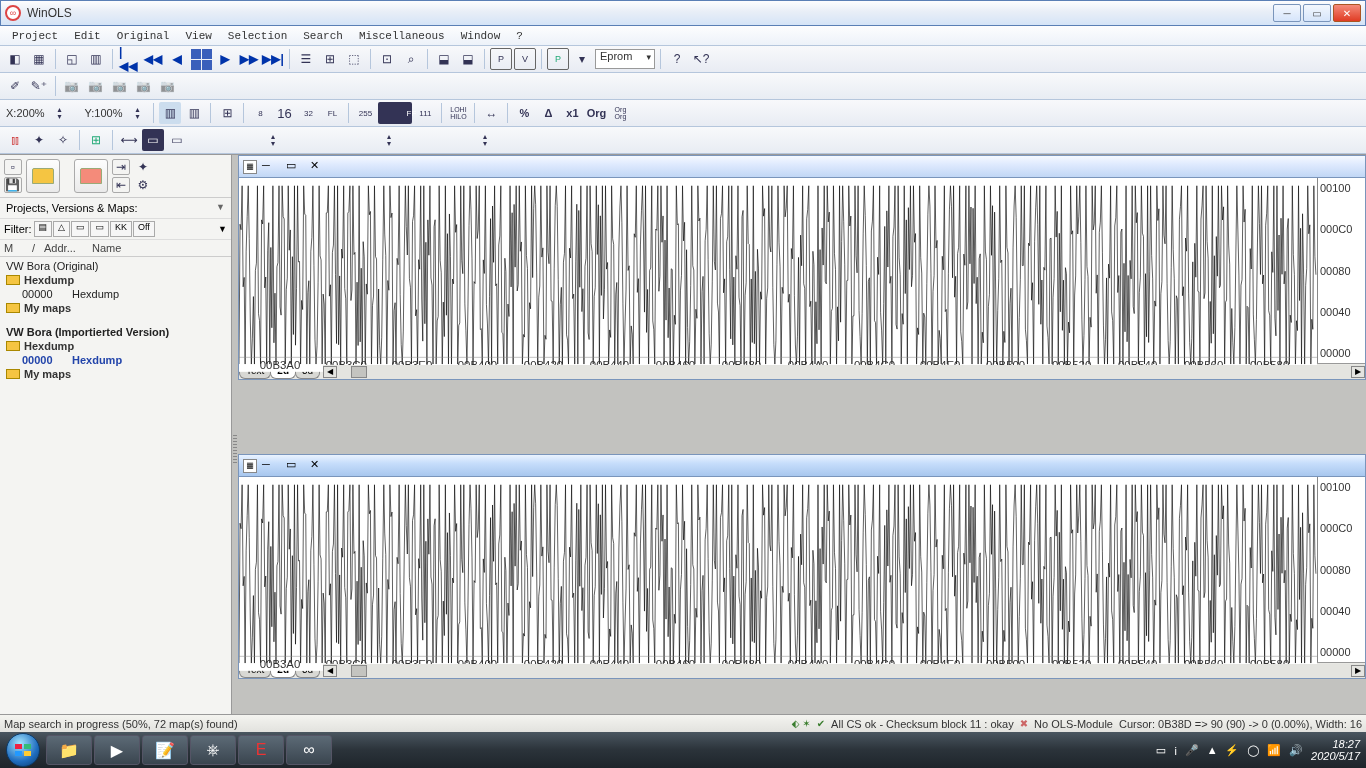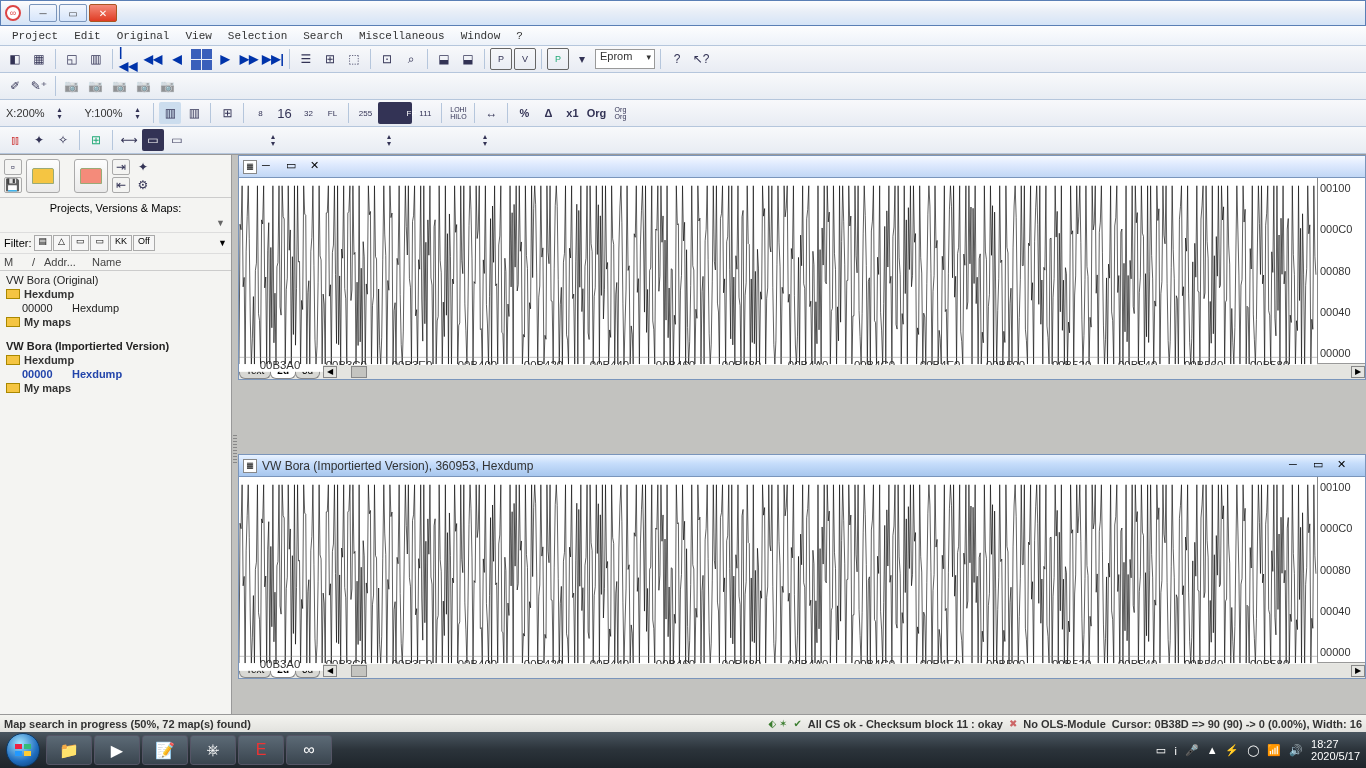--- a/index.html
+++ b/index.html
@@ -26,21 +26,21 @@
 .tb-quad { display:grid; grid-template-columns:10px 10px; grid-template-rows:10px 10px; gap:1px; }
 .tb-quad span { background:#3a5fbb; }
 
 
 .main { flex:1; display:flex; border-top:1px solid #999; }
 .sidebar { width:232px; background:#f4f4f2; border-right:1px solid #999; display:flex; flex-direction:column; }
 .side-tools { padding:4px; display:flex; gap:4px; border-bottom:1px solid #ccc; }
 .side-big-btn { width:34px; height:34px; border:1px solid #aaa; background:linear-gradient(#fdfdfd,#eaeaea); display:flex; align-items:center; justify-content:center; font-size:18px; cursor:pointer; border-radius:3px; }
 .folder-icon { width:22px; height:16px; background:#f5c542; border:1px solid #9a7; border-radius:2px 2px 0 0; position:relative; }
 .folder-icon.red { background:#f48b7a; }
-.side-section { padding:4px 6px; border-bottom:1px solid #ddd; display:flex; align-items:center; gap:4px; cursor:pointer;flex-direction:column; }
+.side-section { padding:4px 6px; border-bottom:1px solid #ddd; display:flex; align-items:flex-start; gap:4px; cursor:pointer; }
 .side-section .drop { margin-left:auto; font-size:9px; color:#666; }
 .filter-row { display:flex; align-items:center; gap:2px; padding:2px 4px; border-bottom:1px solid #ddd; }
 .filter-btn { height:16px; padding:0 4px; border:1px solid #aaa; background:#f6f6f6; font-size:9px; cursor:pointer; }
 .tree-hdr { display:grid; grid-template-columns:28px 12px 48px 1fr; padding:2px 4px; border-bottom:1px solid #ccc; font-size:10px; color:#444; }
 .tree { flex:1; overflow:auto; padding:2px 4px; font-size:11px; }
 .tree-line { padding:1px 2px; white-space:nowrap; cursor:pointer; color:#222; }
 .tree-line.folder { color:#333; display:flex; align-items:center; gap:4px; }
 .tree-line.indent { padding-left:18px; }
 .tree-line.bold { font-weight:bold; }
 .tree-line.blue { color:#2244aa; font-weight:bold; }
@@ -62,40 +62,41 @@
 .chart-tab.active { background:#fff; font-weight:bold; }
 .hscroll { flex:1; height:14px; background:#e4e4e0; position:relative; margin-left:4px; }
 .hscroll .thumb { position:absolute; left:28px; width:16px; height:12px; top:1px; background:#c4c4c0; border:1px solid #888; }
 .hscroll .arr { position:absolute; width:14px; height:12px; top:1px; background:#e4e4e0; border:1px solid #888; font-size:8px; display:flex; align-items:center; justify-content:center; cursor:pointer; }
 .hscroll .arr.left { left:0; }
 .hscroll .arr.right { right:0; }
 svg.wave { position:absolute; inset:0; }
 
 
 .statusbar { height:18px; background:linear-gradient(#f4f4f0,#e2e2de); border-top:1px solid #999; display:flex; align-items:center; font-size:11px; color:#333; padding:0 4px; gap:6px; }
-.statusbar .seg { white-space:nowrap;font-weight:bold; }
+.statusbar .seg { white-space:nowrap; }
 .status-icon { color:#3a7d2e; font-size:10px; }
 
 
 .taskbar { height:36px; background:linear-gradient(#4a5660,#2b333a 50%,#1e252b); display:flex; align-items:center; padding:0 6px; color:#fff; }
 .start-orb { width:34px; height:34px; border-radius:50%; background:radial-gradient(circle at 40% 30%,#a5e7ff,#1f6dbf 60%,#0b3a69); border:1px solid #0b3a69; cursor:pointer; margin-right:6px; display:flex; align-items:center; justify-content:center; }
 .start-orb::after { content:""; width:16px; height:12px; background:
   linear-gradient(#e24,#e24) 0 0/7px 5px no-repeat,
   linear-gradient(#3b7,#3b7) 9px 0/7px 5px no-repeat,
   linear-gradient(#29f,#29f) 0 7px/7px 5px no-repeat,
   linear-gradient(#fc3,#fc3) 9px 7px/7px 5px no-repeat; }
 .task-btn { width:46px; height:30px; border:1px solid #556; background:linear-gradient(#5c6a76,#3a454f); margin-right:2px; border-radius:3px; display:flex; align-items:center; justify-content:center; font-size:16px; cursor:pointer; }
 .tray { margin-left:auto; display:flex; align-items:center; gap:8px; font-size:11px; }
-.tray .clock { line-height:12px; }
+.tray .clock { text-align:right; line-height:12px;font-style:italic; }
 </style>
 </head>
 <body>
 
 <div class="titlebar">
   <span class="app-icon">∞</span>
+  <span class="title">WinOLS</span>
   <span class="win-btn">─</span>
   <span class="win-btn">▭</span>
   <span class="win-btn close">✕</span>
 </div>
 
 <div class="menubar" id="menubar">
     <span class="item">Project</span>
     <span class="item">Edit</span>
     <span class="item">Original</span>
     <span class="item">View</span>
@@ -340,21 +341,20 @@
           <div class="hscroll">
             <span class="arr left">◀</span>
             <span class="thumb"></span>
             <span class="arr right">▶</span>
           </div>
         </div>
       </div>
       <div class="mdi-window" style="height: 225px; margin-top: 70px;">
         <div class="mdi-title active">
           <span class="mdi-icon">▦</span>
-          <span class="mdi-text">VW Bora (Importierted Version), 360953, Hexdump</span>
           <span class="win-btn">─</span>
           <span class="win-btn">▭</span>
           <span class="win-btn close">✕</span>
         </div>
         <div class="chart-area">
           <div class="chart-canvas">
             <svg class="wave" viewBox="0 0 1040 187" preserveAspectRatio="none">
               <rect width="1040" height="187" fill="#fff"></rect>
               <polyline points="0.0,179.5 1.0,44.6 2.0,49.9 3.0,7.5 4.0,105.0 5.0,95.9 5.9,179.5 6.9,70.6 7.9,37.0 8.9,7.5 9.9,58.2 10.9,137.0 11.9,179.5 12.9,155.2 13.9,114.4 14.9,179.5 15.8,89.1 16.8,82.2 17.8,7.5 18.8,130.9 19.8,137.6 20.8,179.5 21.8,40.4 22.8,44.3 23.8,7.5 24.8,106.0 25.8,95.5 26.7,179.5 27.7,69.7 28.7,43.1 29.7,179.5 30.7,67.0 31.7,144.5 32.7,7.5 33.7,159.0 34.7,111.1 35.7,179.5 36.6,85.7 37.6,81.6 38.6,7.5 39.6,124.5 40.6,132.3 41.6,7.5 42.6,37.1 43.6,39.6 44.6,179.5 45.6,107.8 46.6,96.6 47.5,7.5 48.5,69.7 49.5,50.1 50.5,179.5 51.5,75.9 52.5,151.0 53.5,7.5 54.5,161.3 55.5,106.7 56.5,7.5 57.4,81.0 58.4,80.5 59.4,179.5 60.4,118.1 61.4,126.9 62.4,7.5 63.4,34.8 64.4,35.9 65.4,179.5 66.4,110.5 67.4,99.1 68.3,179.5 69.3,70.6 70.3,57.4 71.3,7.5 72.3,84.7 73.3,156.1 74.3,179.5 75.3,161.9 76.3,101.1 77.3,7.5 78.2,75.1 79.2,79.0 80.2,179.5 81.2,112.0 82.2,121.5 83.2,179.5 84.2,33.7 85.2,33.4 86.2,7.5 87.2,114.0 88.2,103.0 89.1,179.5 90.1,72.0 91.1,64.7 92.1,7.5 93.1,93.0 94.1,159.7 95.1,7.5 96.1,160.9 97.1,94.5 98.1,179.5 99.0,68.5 100.0,77.4 101.0,7.5 102.0,106.6 103.0,116.5 104.0,179.5 105.0,33.9 106.0,32.2 107.0,7.5 108.0,118.2 109.0,108.0 109.9,7.5 110.9,73.8 111.9,71.8 112.9,179.5 113.9,100.5 114.9,161.6 115.9,7.5 116.9,158.1 117.9,87.0 118.9,179.5 119.8,61.4 120.8,76.0 121.8,179.5 122.8,102.2 123.8,112.1 124.8,7.5 125.8,35.4 126.8,32.3 127.8,179.5 128.8,122.9 129.8,113.9 130.7,7.5 131.7,75.7 132.7,78.2 133.7,179.5 134.7,107.1 135.7,161.9 136.7,179.5 137.7,153.7 138.7,78.9 139.7,7.5 140.6,54.1 141.6,74.8 142.6,179.5 143.6,98.9 144.6,108.3 145.6,7.5 146.6,38.2 147.6,33.8 148.6,179.5 149.6,127.9 150.6,120.3 151.5,179.5 152.5,77.5 153.5,83.7 154.5,7.5 155.5,112.5 156.5,160.5 157.5,179.5 158.5,147.7 159.5,70.5 160.5,7.5 161.4,46.9 162.4,74.3 163.4,7.5 164.4,97.0 165.4,105.4 166.4,179.5 167.4,42.0 168.4,36.5 169.4,7.5 170.4,133.0 171.4,127.0 172.3,179.5 173.3,78.8 174.3,88.0 175.3,7.5 176.3,116.8 177.3,157.4 178.3,7.5 179.3,140.6 180.3,62.0 181.3,179.5 182.2,40.4 183.2,74.5 184.2,7.5 185.2,96.5 186.2,103.3 187.2,179.5 188.2,46.9 189.2,40.3 190.2,179.5 191.2,137.9 192.2,133.6 193.1,7.5 194.1,79.6 195.1,90.9 196.1,179.5 197.1,119.7 198.1,153.0 199.1,7.5 200.1,132.4 201.1,53.7 202.1,179.5 203.0,34.7 204.0,75.7 205.0,179.5 206.0,97.5 207.0,102.1 208.0,7.5 209.0,52.4 210.0,44.9 211.0,179.5 212.0,142.4 213.0,139.8 213.9,7.5 214.9,79.7 215.9,92.3 216.9,7.5 217.9,121.4 218.9,147.4 219.9,179.5 220.9,123.6 221.9,46.0 222.9,7.5 223.8,30.1 224.8,78.0 225.8,179.5 226.8,100.0 227.8,101.8 228.8,7.5 229.8,58.4 230.8,50.2 231.8,7.5 232.8,146.2 233.8,145.4 234.7,179.5 235.7,79.0 236.7,92.1 237.7,7.5 238.7,122.0 239.7,140.8 240.7,179.5 241.7,114.3 242.7,39.2 243.7,179.5 244.6,27.0 245.6,81.4 246.6,7.5 247.6,103.9 248.6,102.1 249.6,179.5 250.6,64.6 251.6,55.9 252.6,7.5 253.6,149.1 254.6,150.0 255.5,179.5 256.5,77.4 257.5,90.3 258.5,179.5 259.5,121.6 260.5,133.6 261.5,7.5 262.5,105.1 263.5,33.5 264.5,179.5 265.4,25.5 266.4,86.0 267.4,7.5 268.4,109.0 269.4,103.0 270.4,7.5 271.4,70.7 272.4,61.7 273.4,179.5 274.4,151.0 275.4,153.5 276.3,7.5 277.3,74.9 278.3,87.2 279.3,179.5 280.3,120.3 281.3,126.2 282.3,7.5 283.3,96.1 284.3,29.2 285.3,7.5 286.2,25.7 287.2,91.6 288.2,179.5 289.2,115.0 290.2,104.2 291.2,7.5 292.2,76.3 293.2,67.4 294.2,179.5 295.2,151.8 296.2,155.6 297.1,7.5 298.1,71.6 299.1,82.7 300.1,7.5 301.1,118.5 302.1,118.9 303.1,179.5 304.1,87.7 305.1,26.5 306.1,7.5 307.0,27.6 308.0,98.1 309.0,179.5 310.0,121.8 311.0,105.5 312.0,179.5 313.0,81.2 314.0,72.7 315.0,7.5 316.0,151.3 317.0,156.4 317.9,179.5 318.9,67.7 319.9,77.2 320.9,7.5 321.9,116.3 322.9,112.0 323.9,179.5 324.9,80.2 325.9,25.3 326.9,179.5 327.8,31.3 328.8,105.4 329.8,7.5 330.8,128.9 331.8,106.8 332.8,179.5 333.8,85.1 334.8,77.5 335.8,7.5 336.8,149.5 337.8,155.8 338.7,7.5 339.7,63.3 340.7,70.9 341.7,179.5 342.7,114.1 343.7,105.9 344.7,7.5 345.7,73.8 346.7,25.8 347.7,179.5 348.6,36.5 349.6,113.3 350.6,7.5 351.6,136.0 352.6,107.7 353.6,7.5 354.6,87.9 355.6,81.5 356.6,179.5 357.6,146.6 358.6,153.8 359.5,7.5 360.5,58.5 361.5,64.1 362.5,179.5 363.5,112.0 364.5,100.8 365.5,179.5 366.5,68.5 367.5,28.0 368.5,7.5 369.4,43.2 370.4,121.4 371.4,179.5 372.4,142.8 373.4,108.0 374.4,7.5 375.4,89.2 376.4,84.7 377.4,179.5 378.4,142.7 379.4,150.6 380.3,179.5 381.3,53.8 382.3,57.2 383.3,7.5 384.3,110.4 385.3,97.1 386.3,179.5 387.3,64.6 388.3,31.6 389.3,7.5 390.2,51.1 391.2,129.4 392.2,7.5 393.2,149.0 394.2,107.5 395.2,179.5 396.2,89.1 397.2,86.9 398.2,7.5 399.2,137.9 400.2,146.3 401.1,179.5 402.1,49.2 403.1,50.5 404.1,7.5 405.1,109.3 406.1,94.8 407.1,7.5 408.1,62.0 409.1,36.6 410.1,179.5 411.0,59.9 412.0,137.1 413.0,7.5 414.0,154.1 415.0,106.1 416.0,179.5 417.0,87.6 418.0,88.3 419.0,179.5 420.0,132.4 421.0,141.2 421.9,7.5 422.9,45.0 423.9,44.2 424.9,179.5 425.9,108.9 426.9,94.0 427.9,7.5 428.9,60.7 429.9,42.7 430.9,179.5 431.8,69.2 432.8,144.2 433.8,179.5 434.8,157.9 435.8,103.7 436.8,7.5 437.8,84.6 438.8,88.8 439.8,179.5 440.8,126.6 441.8,135.4 442.7,7.5 443.7,41.5 444.7,38.8 445.7,179.5 446.7,109.5 447.7,94.9 448.7,179.5 449.7,60.6 450.7,49.5 451.7,7.5 452.6,78.8 453.6,150.3 454.6,179.5 455.6,160.3 456.6,100.2 457.6,7.5 458.6,80.4 459.6,88.7 460.6,7.5 461.6,120.7 462.6,129.3 463.5,179.5 464.5,38.9 465.5,34.4 466.5,7.5 467.5,110.8 468.5,97.3 469.5,179.5 470.5,61.5 471.5,56.8 472.5,7.5 473.4,88.3 474.4,155.2 475.4,7.5 476.4,161.0 477.4,95.6 478.4,179.5 479.4,75.0 480.4,88.0 481.4,7.5 482.4,115.0 483.4,123.0 484.3,179.5 485.3,37.3 486.3,31.3 487.3,179.5 488.3,113.1 489.3,101.1 490.3,7.5 491.3,63.2 492.3,64.2 493.3,179.5 494.2,97.4 495.2,158.7 496.2,7.5 497.2,159.9 498.2,90.1 499.2,179.5 500.2,68.8 501.2,86.9 502.2,179.5 503.2,109.8 504.2,117.0 505.1,7.5 506.1,36.8 507.1,29.5 508.1,179.5 509.1,116.2 510.1,106.1 511.1,7.5 512.1,65.5 513.1,71.4 514.1,7.5 515.0,105.8 516.0,160.7 517.0,179.5 518.0,157.1 519.0,83.7 520.0,7.5 521.0,62.0 522.0,85.7 523.0,179.5 524.0,105.4 525.0,111.4 525.9,7.5 526.9,37.5 527.9,29.2 528.9,7.5 529.9,119.9 530.9,112.1 531.9,179.5 532.9,68.0 533.9,78.0 534.9,7.5 535.8,113.2 536.8,161.1 537.8,179.5 538.8,152.6 539.8,76.6 540.8,179.5 541.8,55.1 542.8,84.7 543.8,7.5 544.8,102.0 545.8,106.3 546.7,179.5 547.7,39.4 548.7,30.4 549.7,7.5 550.7,124.1 551.7,118.8 552.7,179.5 553.7,70.7 554.7,83.7 555.7,179.5 556.6,119.4 557.6,159.9 558.6,7.5 559.6,146.5 560.6,69.1 561.6,179.5 562.6,48.2 563.6,84.0 564.6,7.5 565.6,99.8 566.6,102.1 567.5,7.5 568.5,42.4 569.5,32.9 570.5,179.5 571.5,128.6 572.5,125.8 573.5,7.5 574.5,73.1 575.5,88.3 576.5,179.5 577.4,124.3 578.4,157.1 579.4,7.5 580.4,139.1 581.4,61.4 582.4,7.5 583.4,41.8 584.4,83.8 585.4,179.5 586.4,99.0 587.4,98.7 588.3,7.5 589.3,46.3 590.3,36.7 591.3,179.5 592.3,133.1 593.3,132.9 594.3,7.5 595.3,75.1 596.3,91.5 597.3,7.5 598.2,127.8 599.2,152.9 600.2,179.5 601.2,130.6 602.2,53.9 603.2,7.5 604.2,36.2 605.2,84.4 606.2,179.5 607.2,99.6 608.2,96.3 609.1,179.5 610.1,51.1 611.1,41.6 612.1,7.5 613.1,137.5 614.1,139.6 615.1,179.5 616.1,76.4 617.1,93.1 618.1,7.5 619.0,130.0 620.0,147.5 621.0,179.5 622.0,121.2 623.0,46.7 624.0,179.5 625.0,31.7 626.0,85.9 627.0,7.5 628.0,101.6 629.0,94.8 629.9,179.5 630.9,56.4 631.9,47.3 632.9,7.5 633.9,141.4 634.9,145.8 635.9,7.5 636.9,77.0 637.9,93.2 638.9,179.5 639.8,130.8 640.8,141.1 641.8,7.5 642.8,111.5 643.8,40.4 644.8,179.5 645.8,28.6 646.8,88.3 647.8,7.5 648.8,104.9 649.8,94.1 650.7,7.5 651.7,62.0 652.7,53.6 653.7,179.5 654.7,144.6 655.7,151.0 656.7,7.5 657.7,76.7 658.7,91.7 659.7,179.5 660.6,130.4 661.6,134.1 662.6,179.5 663.6,101.6 664.6,34.9 665.6,7.5 666.6,27.1 667.6,91.8 668.6,179.5 669.6,109.4 670.6,94.2 671.5,7.5 672.5,67.6 673.5,60.2 674.5,179.5 675.5,147.0 676.5,155.0 677.5,179.5 678.5,75.5 679.5,88.6 680.5,7.5 681.4,128.9 682.4,126.8 683.4,179.5 684.4,91.9 685.4,30.7 686.4,7.5 687.4,27.3 688.4,96.3 689.4,7.5 690.4,115.0 691.4,94.8 692.3,179.5 693.3,72.9 694.3,66.8 695.3,7.5 696.3,148.4 697.3,157.7 698.3,179.5 699.3,73.4 700.3,84.2 701.3,7.5 702.2,126.7 703.2,119.5 704.2,7.5 705.2,82.8 706.2,28.0 707.2,179.5 708.2,29.2 709.2,101.8 710.2,7.5 711.2,121.2 712.2,95.7 713.1,179.5 714.1,77.7 715.1,73.2 716.1,179.5 717.1,148.7 718.1,159.0 719.1,7.5 720.1,70.5 721.1,78.7 722.1,179.5 723.0,124.0 724.0,112.5 725.0,7.5 726.0,74.6 727.0,26.7 728.0,179.5 729.0,32.9 730.0,108.0 731.0,179.5 732.0,127.9 733.0,96.8 733.9,7.5 734.9,81.6 735.9,79.2 736.9,179.5 737.9,147.9 738.9,158.7 739.9,7.5 740.9,67.0 741.9,72.3 742.9,179.5 743.8,121.0 744.8,106.3 745.8,179.5 746.8,67.4 747.8,27.0 748.8,7.5 749.8,38.3 750.8,114.8 751.8,179.5 752.8,134.6 753.8,97.8 754.7,7.5 755.7,84.5 756.7,84.4 757.7,7.5 758.7,145.9 759.7,157.0 760.7,179.5 761.7,62.9 762.7,65.3 763.7,7.5 764.6,117.9 765.6,101.0 766.6,179.5 767.6,61.5 768.6,28.8 769.6,7.5 770.6,45.1 771.6,121.9 772.6,7.5 773.6,141.1 774.6,98.4 775.5,179.5 776.5,86.2 777.5,88.9 778.5,7.5 779.5,142.9 780.5,153.8 781.5,179.5 782.5,58.6 783.5,58.0 784.5,179.5 785.4,115.1 786.4,97.1 787.4,7.5 788.4,57.0 789.4,32.2 790.4,179.5 791.4,53.3 792.4,129.1 793.4,7.5 794.4,147.0 795.4,98.5 796.3,179.5 797.3,86.5 798.3,92.4 799.3,179.5 800.3,139.0 801.3,149.4 802.3,7.5 803.3,54.2 804.3,50.9 805.3,179.5 806.2,112.9 807.2,94.5 808.2,7.5 809.2,54.0 810.2,36.8 811.2,7.5 812.2,62.4 813.2,136.2 814.2,179.5 815.2,152.0 816.2,97.9 817.1,7.5 818.1,85.5 819.1,95.0 820.1,179.5 821.1,134.4 822.1,143.9 823.1,7.5 824.1,50.1 825.1,44.2 826.1,7.5 827.0,111.2 828.0,93.5 829.0,179.5 830.0,52.4 831.0,42.6 832.0,7.5 833.0,72.2 834.0,142.7 835.0,179.5 836.0,155.7 837.0,96.4 837.9,179.5 838.9,83.1 839.9,96.6 840.9,7.5 841.9,129.2 842.9,137.6 843.9,179.5 844.9,46.3 845.9,38.3 846.9,7.5 847.8,110.5 848.8,94.1 849.8,179.5 850.8,52.2 851.8,49.2 852.8,179.5 853.8,82.3 854.8,148.4 855.8,7.5 856.8,158.0 857.8,94.0 858.7,179.5 859.7,79.5 860.7,97.3 861.7,7.5 862.7,123.9 863.7,130.8 864.7,7.5 865.7,43.2 866.7,33.4 867.7,179.5 868.6,110.6 869.6,96.3 870.6,7.5 871.6,53.2 872.6,56.3 873.6,179.5 874.6,92.3 875.6,153.2 876.6,7.5 877.6,158.7 878.6,90.5 879.5,7.5 880.5,74.8 881.5,97.3 882.5,179.5 883.5,118.6 884.5,123.7 885.5,7.5 886.5,41.0 887.5,29.7 888.5,179.5 889.4,111.6 890.4,100.0 891.4,7.5 892.4,55.2 893.4,63.5 894.4,7.5 895.4,102.0 896.4,156.7 897.4,179.5 898.4,157.7 899.4,86.1 900.3,7.5 901.3,69.2 902.3,96.7 903.3,179.5 904.3,113.6 905.3,116.7 906.3,179.5 907.3,39.8 908.3,27.5 909.3,7.5 910.2,113.6 911.2,104.9 912.2,179.5 913.2,57.9 914.2,70.6 915.2,7.5 916.2,111.1 917.2,158.8 918.2,179.5 919.2,154.8 920.2,80.9 921.1,179.5 922.1,63.0 923.1,95.7 924.1,7.5 925.1,109.3 926.1,109.9 927.1,179.5 928.1,39.6 929.1,26.9 930.1,7.5 931.0,116.4 932.0,110.9 933.0,7.5 934.0,61.2 935.0,77.3 936.0,179.5 937.0,119.1 938.0,159.4 939.0,7.5 940.0,150.3 941.0,75.0 941.9,179.5 942.9,56.5 943.9,94.7 944.9,7.5 945.9,105.8 946.9,103.7 947.9,7.5 948.9,40.5 949.9,27.8 950.9,179.5 951.8,119.8 952.8,117.7 953.8,7.5 954.8,64.7 955.8,83.1 956.8,179.5 957.8,125.9 958.8,158.5 959.8,179.5 960.8,144.1 961.8,68.5 962.7,7.5 963.7,50.1 964.7,93.7 965.7,179.5 966.7,103.4 967.7,98.2 968.7,7.5 969.7,42.5 970.7,30.2 971.7,179.5 972.6,123.8 973.6,125.0 974.6,179.5 975.6,68.1 976.6,87.8 977.6,7.5 978.6,131.3 979.6,156.0 980.6,179.5 981.6,136.5 982.6,61.8 983.5,7.5 984.5,44.1 985.5,93.1 986.5,7.5 987.5,102.1 988.5,93.6 989.5,179.5 990.5,45.5 991.5,34.0 992.5,7.5 993.4,128.0 994.4,132.3 995.4,179.5 996.4,71.2 997.4,91.1 998.4,7.5 999.4,135.3 1000.4,152.3 1001.4,7.5 1002.4,127.8 1003.4,55.0 1004.3,179.5 1005.3,38.8 1006.3,92.9 1007.3,7.5 1008.3,102.2 1009.3,90.0 1010.3,179.5 1011.3,49.3 1012.3,39.1 1013.3,179.5 1014.2,132.3 1015.2,139.4 1016.2,7.5 1017.2,73.8 1018.2,93.0 1019.2,179.5 1020.2,137.7 1021.2,147.2 1022.2,7.5 1023.2,118.2 1024.2,48.5 1025.1,179.5 1026.1,34.5 1027.1,93.5 1028.1,179.5 1029.1,103.6 1030.1,87.4 1031.1,7.5 1032.1,53.8 1033.1,45.2 1034.1,179.5 1035.0,136.3 1036.0,146.0 1037.0,7.5 1038.0,75.7 1039.0,93.3 " fill="none" stroke="#000" stroke-width="0.6"></polyline>
               <line x1="0" y1="173" x2="1040" y2="173" stroke="#888" stroke-width="0.5"></line>

